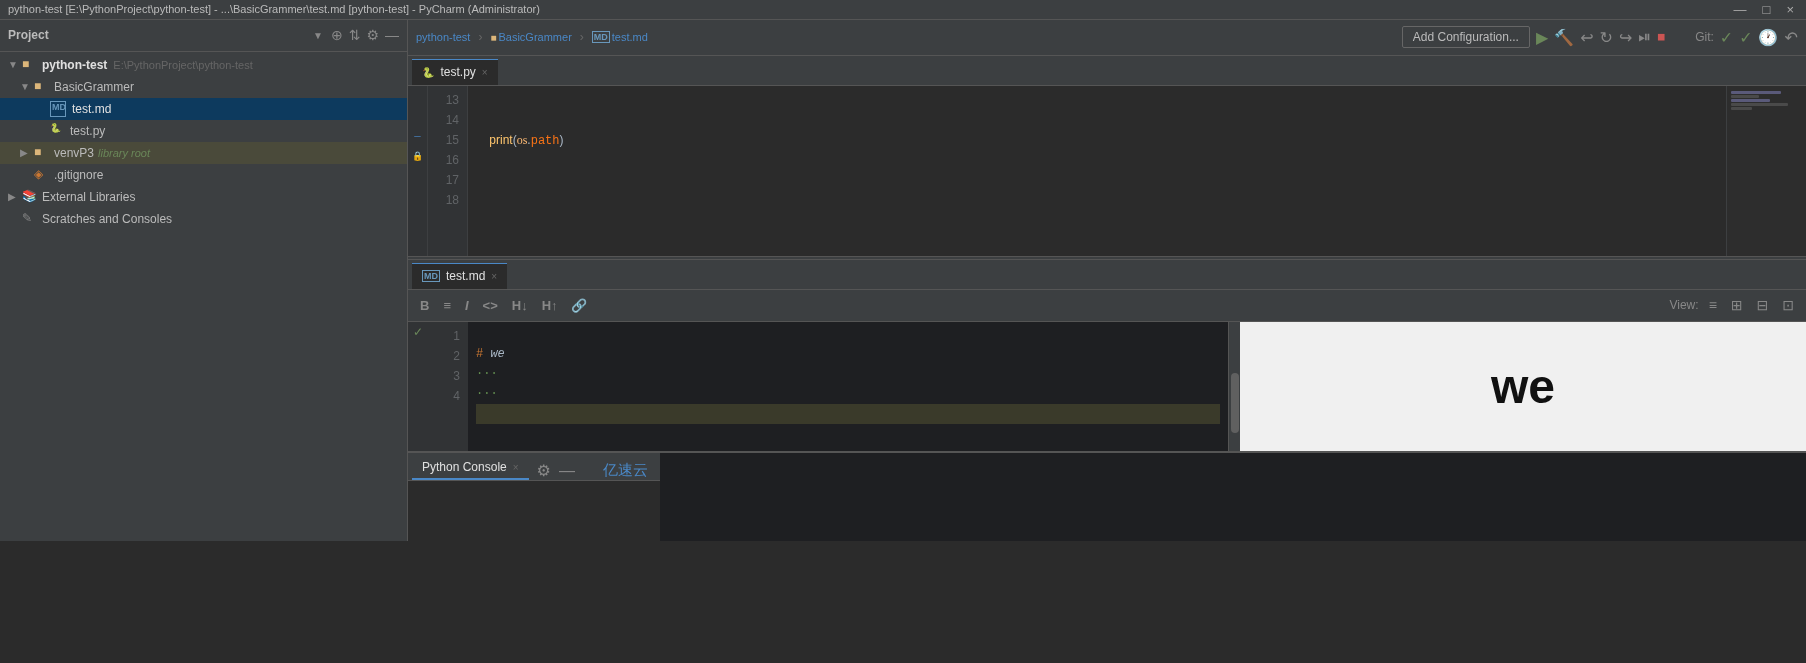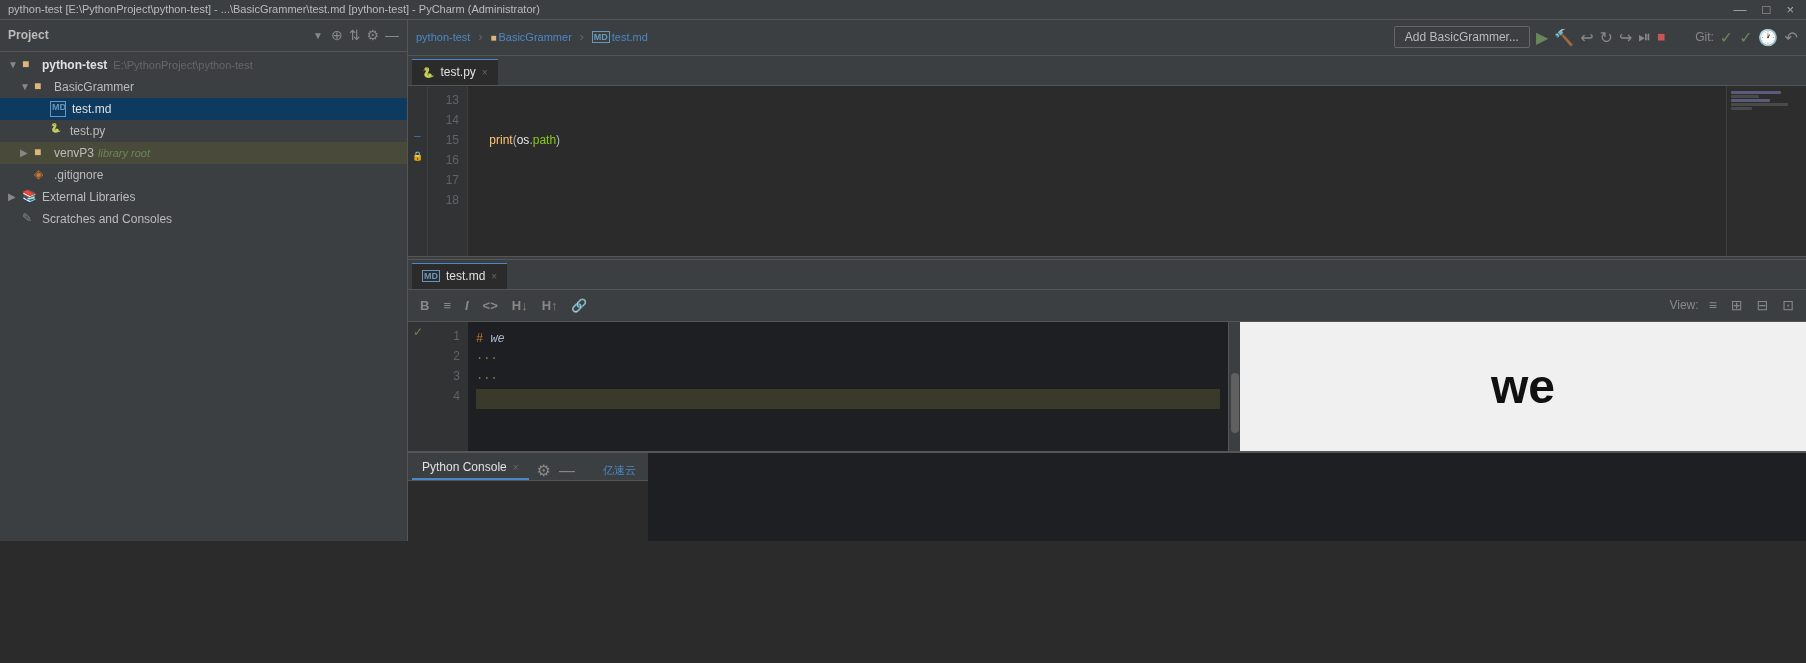--- a/index.html
+++ b/index.html
@@ -53,21 +53,21 @@
     #md-toolbar { height: 32px; background: #3c3f41; display: flex; align-items: center; padding: 0 8px; gap: 6px; border-bottom: 1px solid #555; }
     .md-tool-btn { color: #888; cursor: pointer; font-size: 13px; padding: 2px 4px; border-radius: 2px; font-weight: bold; }
     .view-label { margin-left: auto; color: #888; font-size: 12px; text-align: center; }
     .view-btn { color: #888; cursor: pointer; padding: 2px 4px; font-size: 14px; }
 
     #md-content { display: flex; flex: 1; overflow: hidden; }
     #md-editor { width: 820px; background: #1e1f22; display: flex; overflow: hidden; }
     #md-line-numbers { width: 40px; background: #313335; color: #606366; text-align: right; padding: 4px 8px 0; font-size: 12px; line-height: 20px; }
     #md-gutter { width: 20px; background: #313335; position: relative; }
     .md-gutter-line { height: 20px; display: flex; align-items: center; justify-content: center; }
-    #md-code { flex: 1; padding: 7px 8px; font-family: 'Courier New', monospace; font-size: 12px; line-height: 20px; color: #a9b7c6; overflow: auto; }
+    #md-code { flex: 1; padding: 22px 8px; font-family: 'Courier New', monospace; font-size: 12px; line-height: 20px; color: #a9b7c6; overflow: auto; }
     .md-line { height: 20px; line-height: 20px; white-space: pre; }
     .md-highlight { background: #3a3a2a; }
 
     #md-preview { flex: 1; background: #f0f0f0; display: flex; align-items: center; justify-content: center; overflow: hidden; }
     #md-preview-content { font-size: 48px; font-weight: bold; color: #111; padding: 20px; }
 
     
     #md-scrollbar { width: 12px; background: #3c3f41; border-left: 1px solid #555; position: relative; }
     .md-scroll-thumb { position: absolute; width: 8px; left: 2px; top: 40%; height: 60px; background: #606060; border-radius: 4px; }
 
@@ -196,21 +196,21 @@
           <span class="breadcrumb-sep">›</span>
           <span style="color:#4a88c7; cursor:pointer; font-size:11px; display:flex; align-items:center; gap:2px;">
             <span style="color:#dcb67a; font-size:10px;">■</span> BasicGrammer
           </span>
           <span class="breadcrumb-sep">›</span>
           <span style="color:#4a88c7; cursor:pointer; font-size:11px; display:flex; align-items:center; gap:2px;">
             <span style="color:#6897bb; font-size:9px; border:1px solid #6897bb; padding:0 1px; font-weight:bold;">MD</span> test.md
           </span>
         </div>
         <div style="margin-left: auto; display:flex; align-items:center; gap:6px;">
-          <button id="add-config-btn">Add BasicGrammer...</button>
+          <button id="add-config-btn">Add Configuration...</button>
           <span class="run-btn" style="color:#6a8759;">▶</span>
           <span class="run-btn">🔨</span>
           <span class="run-btn">↩</span>
           <span class="run-btn">↻</span>
           <span class="run-btn">↪</span>
           <span class="run-btn">⏯</span>
           <span class="run-btn" style="color:#cc5553;">⏹</span>
           <span style="margin-left:24px; color:#888; font-size:12px;">Git:</span>
           <span class="run-btn" style="color:#6a8759;">✓</span>
           <span class="run-btn" style="color:#6a8759;">✓</span>
@@ -240,21 +240,21 @@
             <div class="line-num">13</div>
             <div class="line-num">14</div>
             <div class="line-num">15</div>
             <div class="line-num">16</div>
             <div class="line-num">17</div>
             <div class="line-num">18</div>
           </div>
           <div id="code-content">
             <div class="code-line"></div>
             <div class="code-line"></div>
-            <div class="code-line">    <span class="builtin">print</span>(<span style="color:#e5e5e5;">os</span>.<span style="color:#84cc16;">path</span>)</div>
+            <div class="code-line">    <span class="builtin">print</span>(<span style="color:#fdba74;font-family:Liberation Serif, serif;">os</span>.<span style="color:#f97316;font-family:Liberation Mono, monospace;">path</span>)</div>
             <div class="code-line"></div>
             <div class="code-line"></div>
           </div>
           <div id="minimap">
             <div class="minimap-content">
               <div class="minimap-line minimap-highlight" style="width:70%;"></div>
               <div class="minimap-line" style="width:40%;"></div>
               <div class="minimap-line minimap-highlight" style="width:55%;"></div>
               <div class="minimap-line" style="width:80%;"></div>
               <div class="minimap-line" style="width:30%;"></div>
@@ -325,21 +325,21 @@
 
       <div id="bottom-panel">
         <div id="bottom-tab-bar">
           <div class="bottom-tab active">
             <span>Python Console</span>
             <span style="color:#666; font-size:10px;">×</span>
           </div>
           <div id="bottom-right-icons">
             <span>⚙</span>
             <span>—</span>
-            <span style="font-size:11px; color:#4a88c7; margin-left:20px;">亿速云</span>
+            <span style="font-size:15px; color:#4a88c7; margin-left:20px;">亿速云</span>
           </div>
         </div>
         <div id="bottom-content">
         </div>
       </div>
 
     </div>
 
   </div>
 

